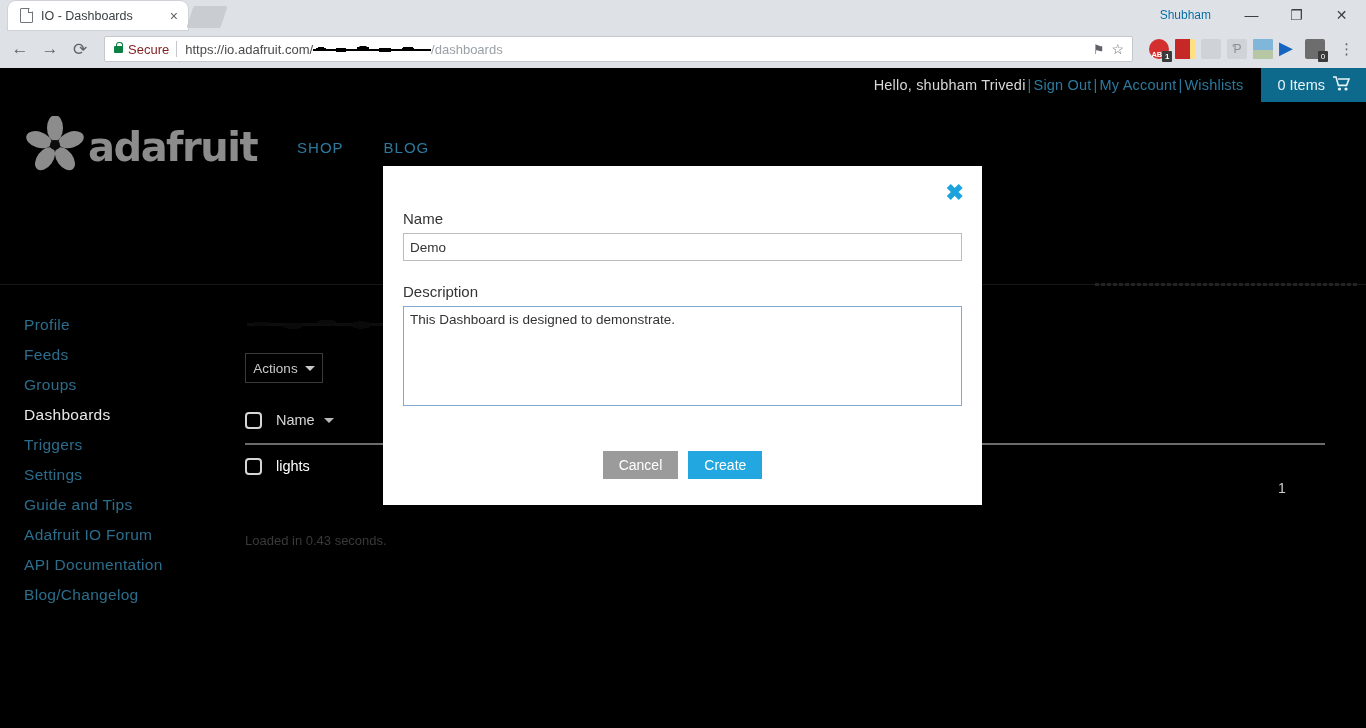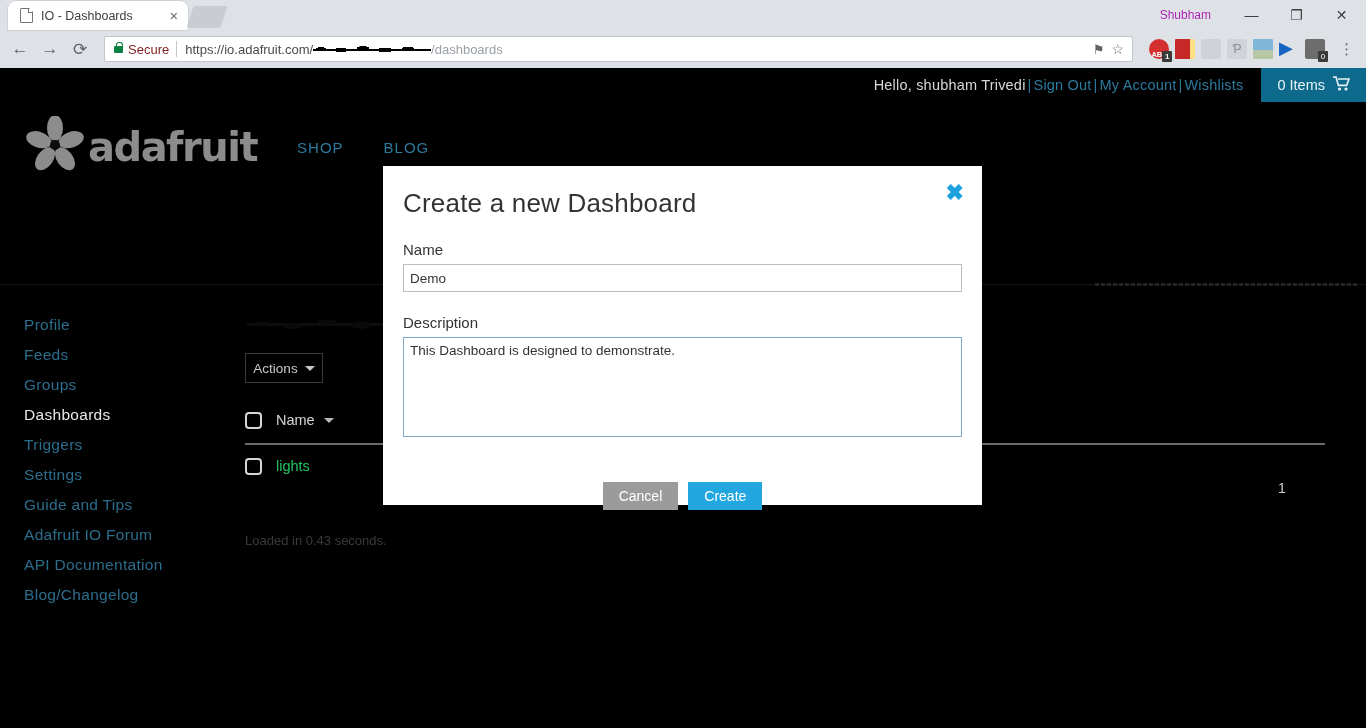--- a/index.html
+++ b/index.html
@@ -45,21 +45,21 @@
     width: 34px; height: 22px; margin-left: 2px; margin-bottom: 2px;
     background: #c9ccd1;
     transform: skewX(-18deg);
     border-radius: 2px;
   }
   .winbtns {
     margin-left: auto; display: flex; align-items: center;
     height: 30px; padding-right: 2px;
   }
   .profile-name {
-    font-size: 12px; color: #a21caf; margin-right: 18px;
+    font-size: 12px; color: #0369a1; margin-right: 18px;
     text-shadow: 0 0 1px #fff;
   }
   .winbtn {
     width: 45px; height: 30px; display: flex;
     align-items: center; justify-content: center;
     color: #3c4043; font-size: 14px;
   }
 
   .toolbar {
     height: 38px; background: #dee1e6;
@@ -203,21 +203,21 @@
   .chk {
     width: 17px; height: 17px; border: 2px solid #d6d6d6;
     border-radius: 4px; background: transparent; flex: 0 0 auto;
   }
   .th-name { color: #d6d6d6; font-size: 14.5px; display:flex; align-items:center; gap:9px;}
   .caret-sort {
     width: 0; height: 0; border-left: 5px solid transparent;
     border-right: 5px solid transparent; border-top: 5px solid #b9b9b9;
   }
   .thead-rule { height: 2px; background: #6b6b6b; margin: 6px 0 4px 0; width: 1080px; }
-  .cell-link { color: #22c55e; font-size: 14.5px; text-decoration: none; }
+  .cell-link { color: #ffffff; font-size: 14.5px; text-decoration: none; }
 
   .pager {
     position: absolute; left: 1278px; top: 412px;
     color: #cfcfcf; font-size: 14px;
   }
   .loaded-note {
     position: absolute; left: 245px; top: 465px;
     color: #3a3a3a; font-size: 13px;
   }
 
@@ -394,21 +394,20 @@
         <span class="chk"></span>
         <a class="cell-link" href="#">lights</a>
       </div>
     </div>
   </div>
 
   <div class="pager">1</div>
   <div class="loaded-note">Loaded in 0.43 seconds.</div>
 
   <div class="modal">
-    <div class="modal-title">Create a new Dashboard</div>
     <div class="modal-close">✖</div>
 
     <div class="field-label">Name</div>
     <input class="text-input" type="text" value="Demo" style="">
 
     <div class="field-label">Description</div>
     <textarea class="textarea" style="">This Dashboard is designed to demonstrate.</textarea>
 
     <div class="modal-actions">
       <button class="btn btn-cancel">Cancel</button>

